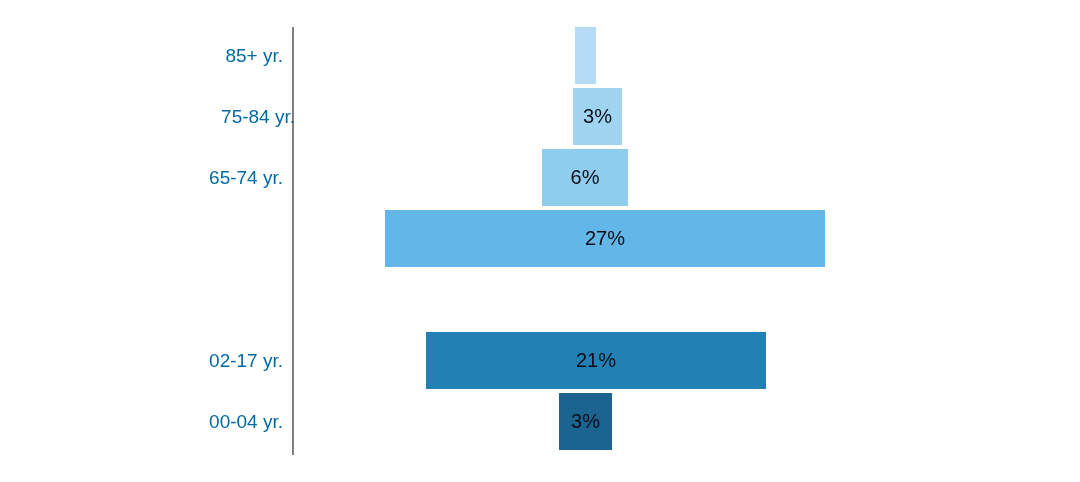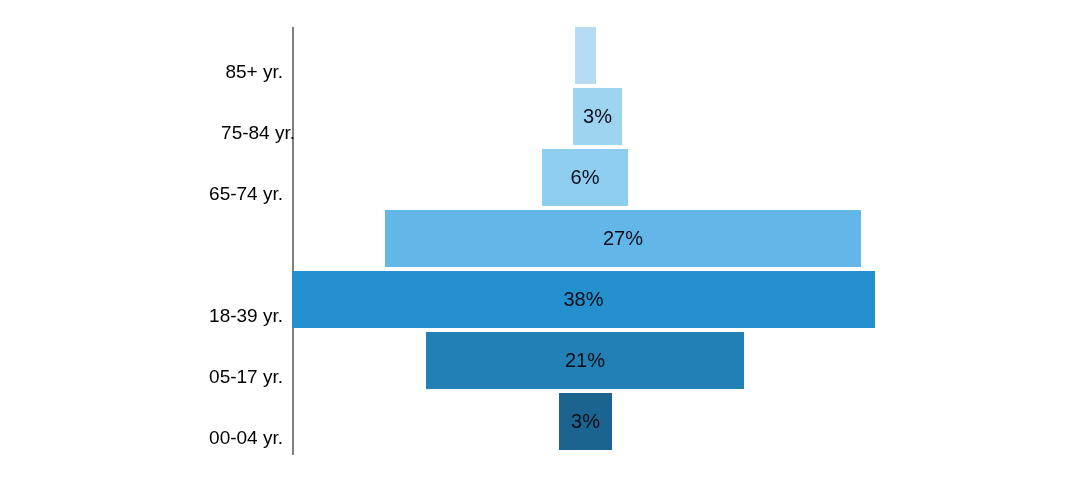--- a/index.html
+++ b/index.html
@@ -32,25 +32,25 @@
   }
   .row {
     position: absolute;
     left: 0;
     width: 1080px;
     height: 57px;
   }
   .row-label {
     position: absolute;
     right: 797px; 
-    top: 16px;
+    top: 0;
     height: 57px;
     line-height: 57px;
     font-size: 19px;
-    color: #000000;
+    color: #0369a1;
     white-space: nowrap;
     text-align: center;
   }
   .bar {
     position: absolute;
     top: 0;
     height: 57px;
   }
   .bar-value {
     position: absolute;
@@ -87,35 +87,29 @@
     </div>
 
     <div class="row" style="top: 149px; text-decoration: underline;">
       <span class="row-label">65-74 yr.</span>
       <div class="bar" style="left: 542px; width: 86px; background: rgb(142, 205, 238);">
         <span class="bar-value">6%</span>
       </div>
     </div>
 
     <div class="row" style="top: 210px;">
-      <div class="bar" style="left: 385px; width: 476px; background: rgb(99, 183, 232);">
+      <div class="bar" style="left: 385px; width: 400px; background: rgb(99, 183, 232); padding-left: 40px;">
         <span class="bar-value">27%</span>
       </div>
     </div>
 
-    <div class="row" style="top: 271px;">
-      <span class="row-label">18-39 yr.</span>
-      <div class="bar" style="left: 292px; width: 583px; background: rgb(36, 144, 206);">
-        <span class="bar-value">38%</span>
-      </div>
-    </div>
 
     <div class="row" style="top: 332px;">
-      <span class="row-label">05-17 yr.</span>
-      <div class="bar" style="left: 426px; width: 318px; background: rgb(34, 128, 180);">
+      <span class="row-label">02-17 yr.</span>
+      <div class="bar" style="left: 426px; width: 318px; background: rgb(34, 128, 180); padding-left: 22px;">
         <span class="bar-value">21%</span>
       </div>
     </div>
 
     <div class="row" style="top: 393px;">
       <span class="row-label">00-04 yr.</span>
       <div class="bar" style="left: 559px; width: 53px; background: rgb(27, 100, 144);">
         <span class="bar-value">3%</span>
       </div>
     </div>

